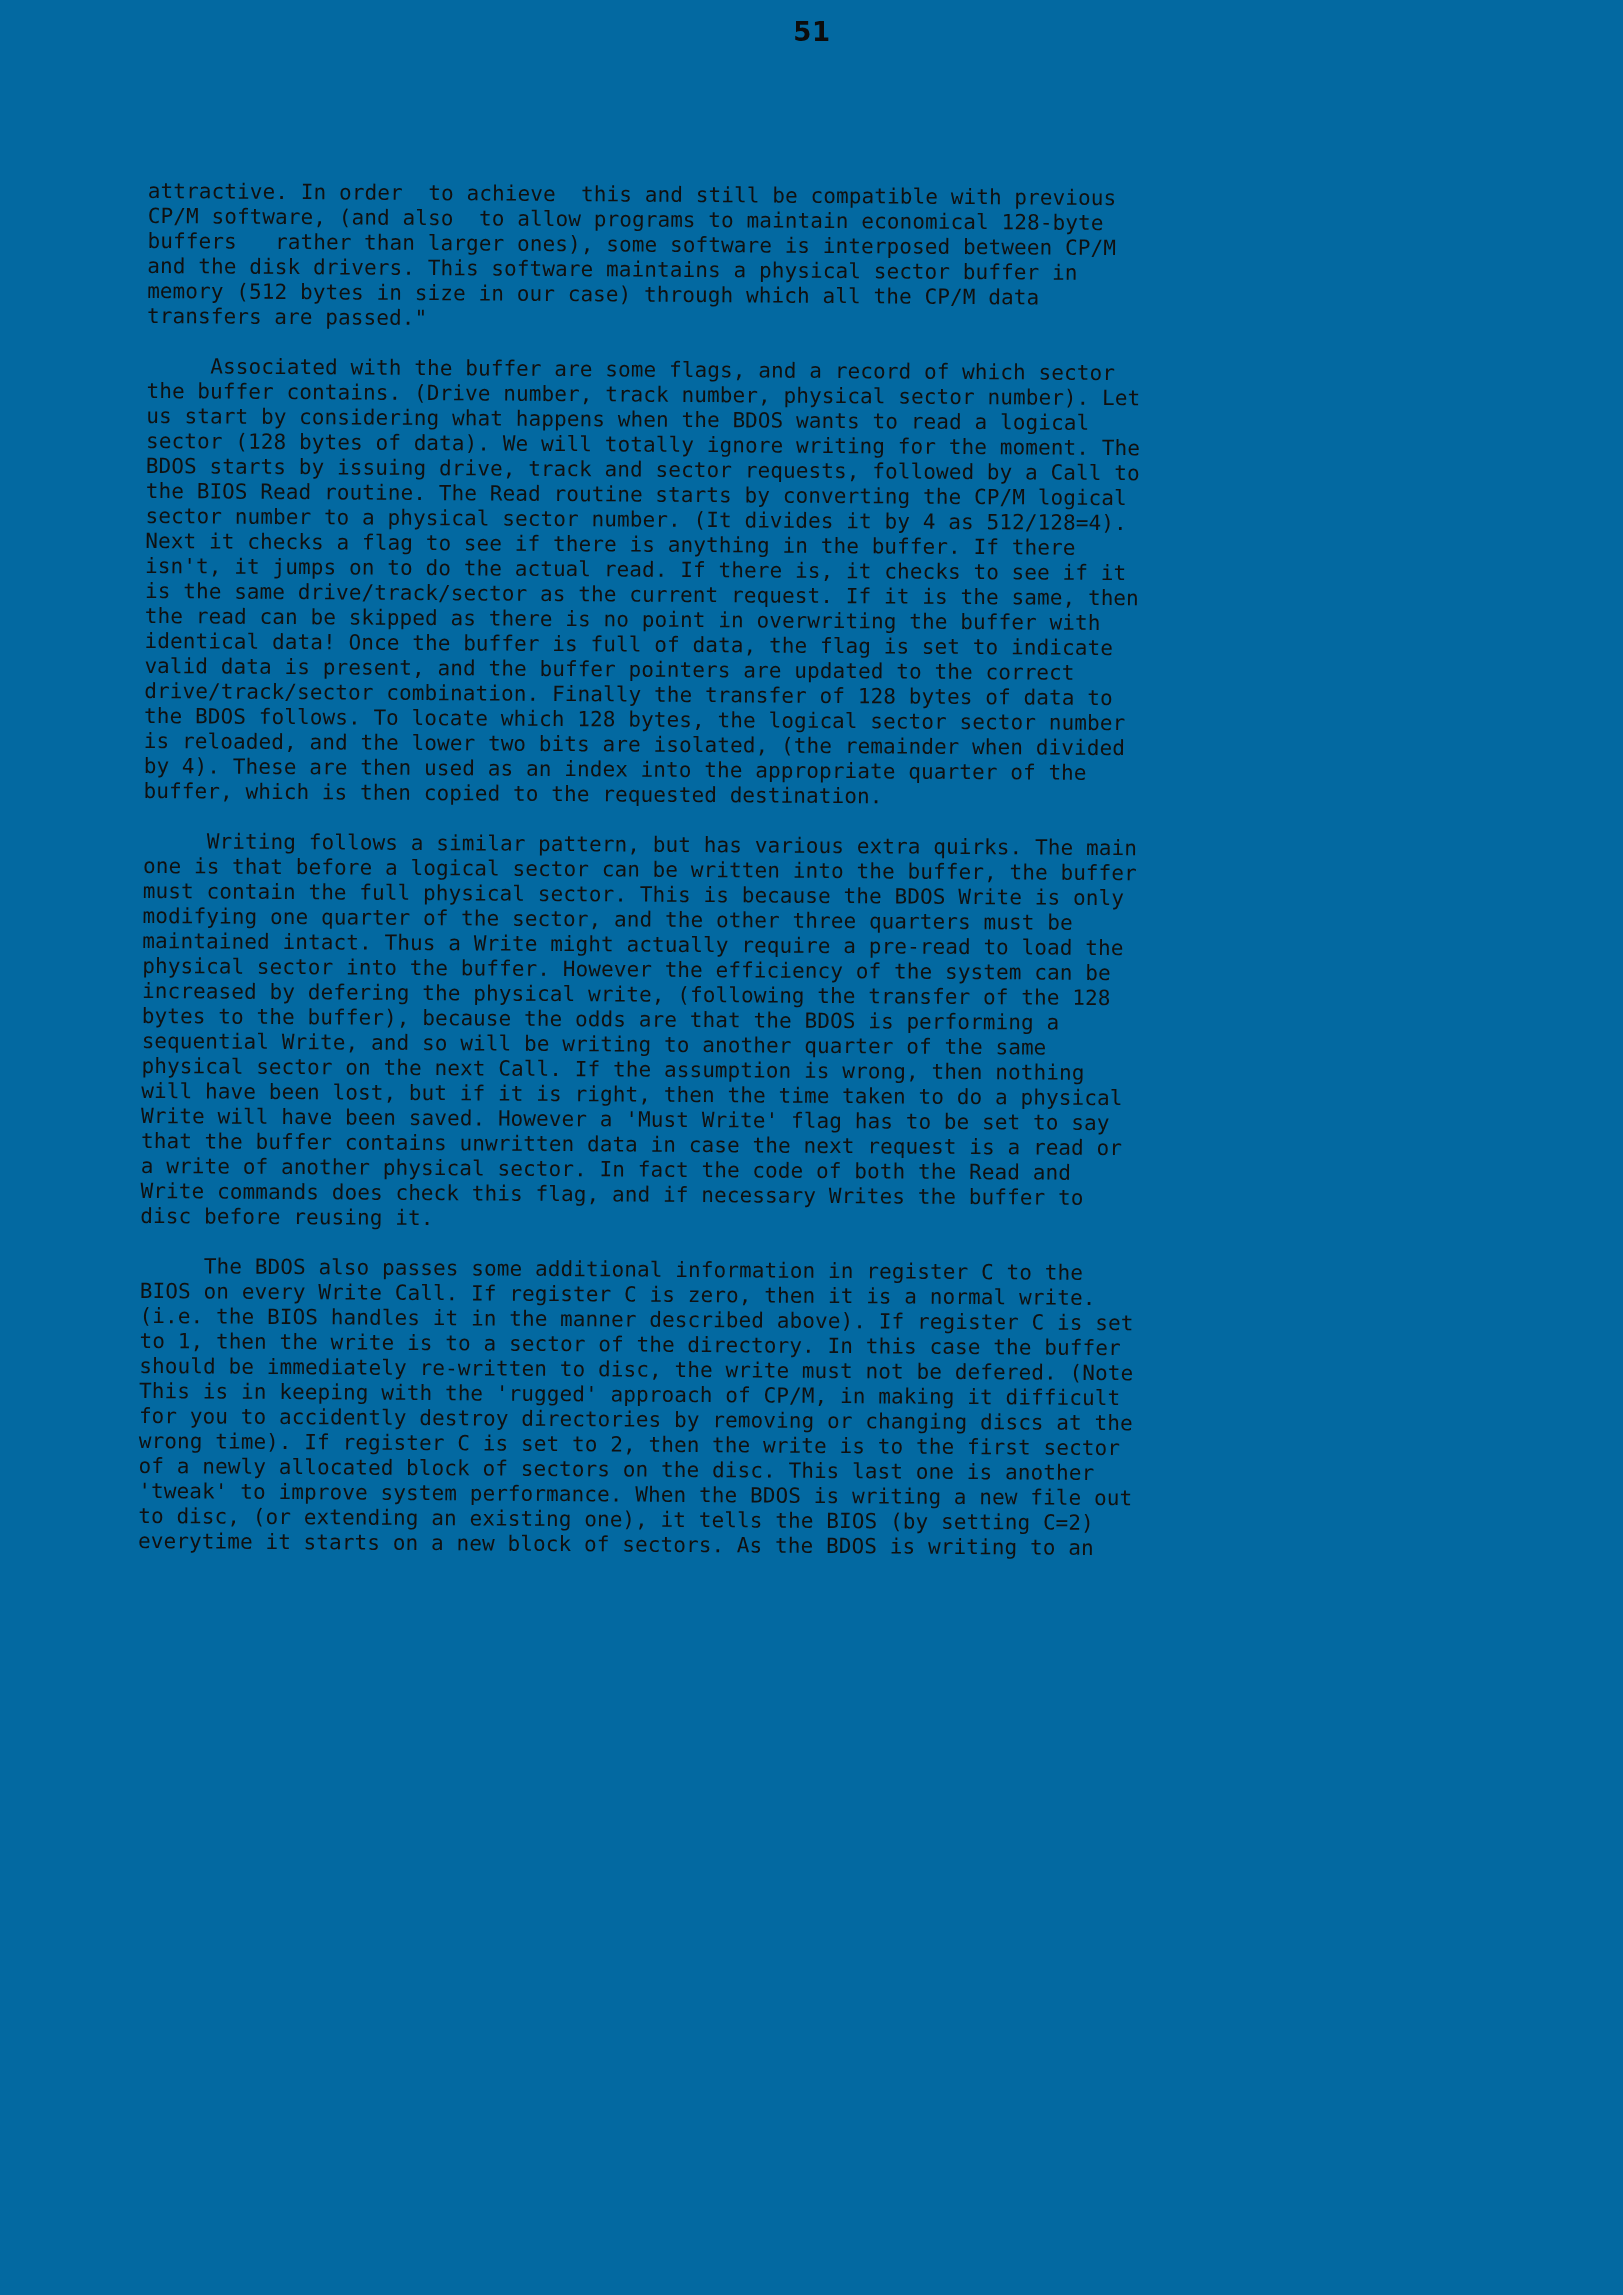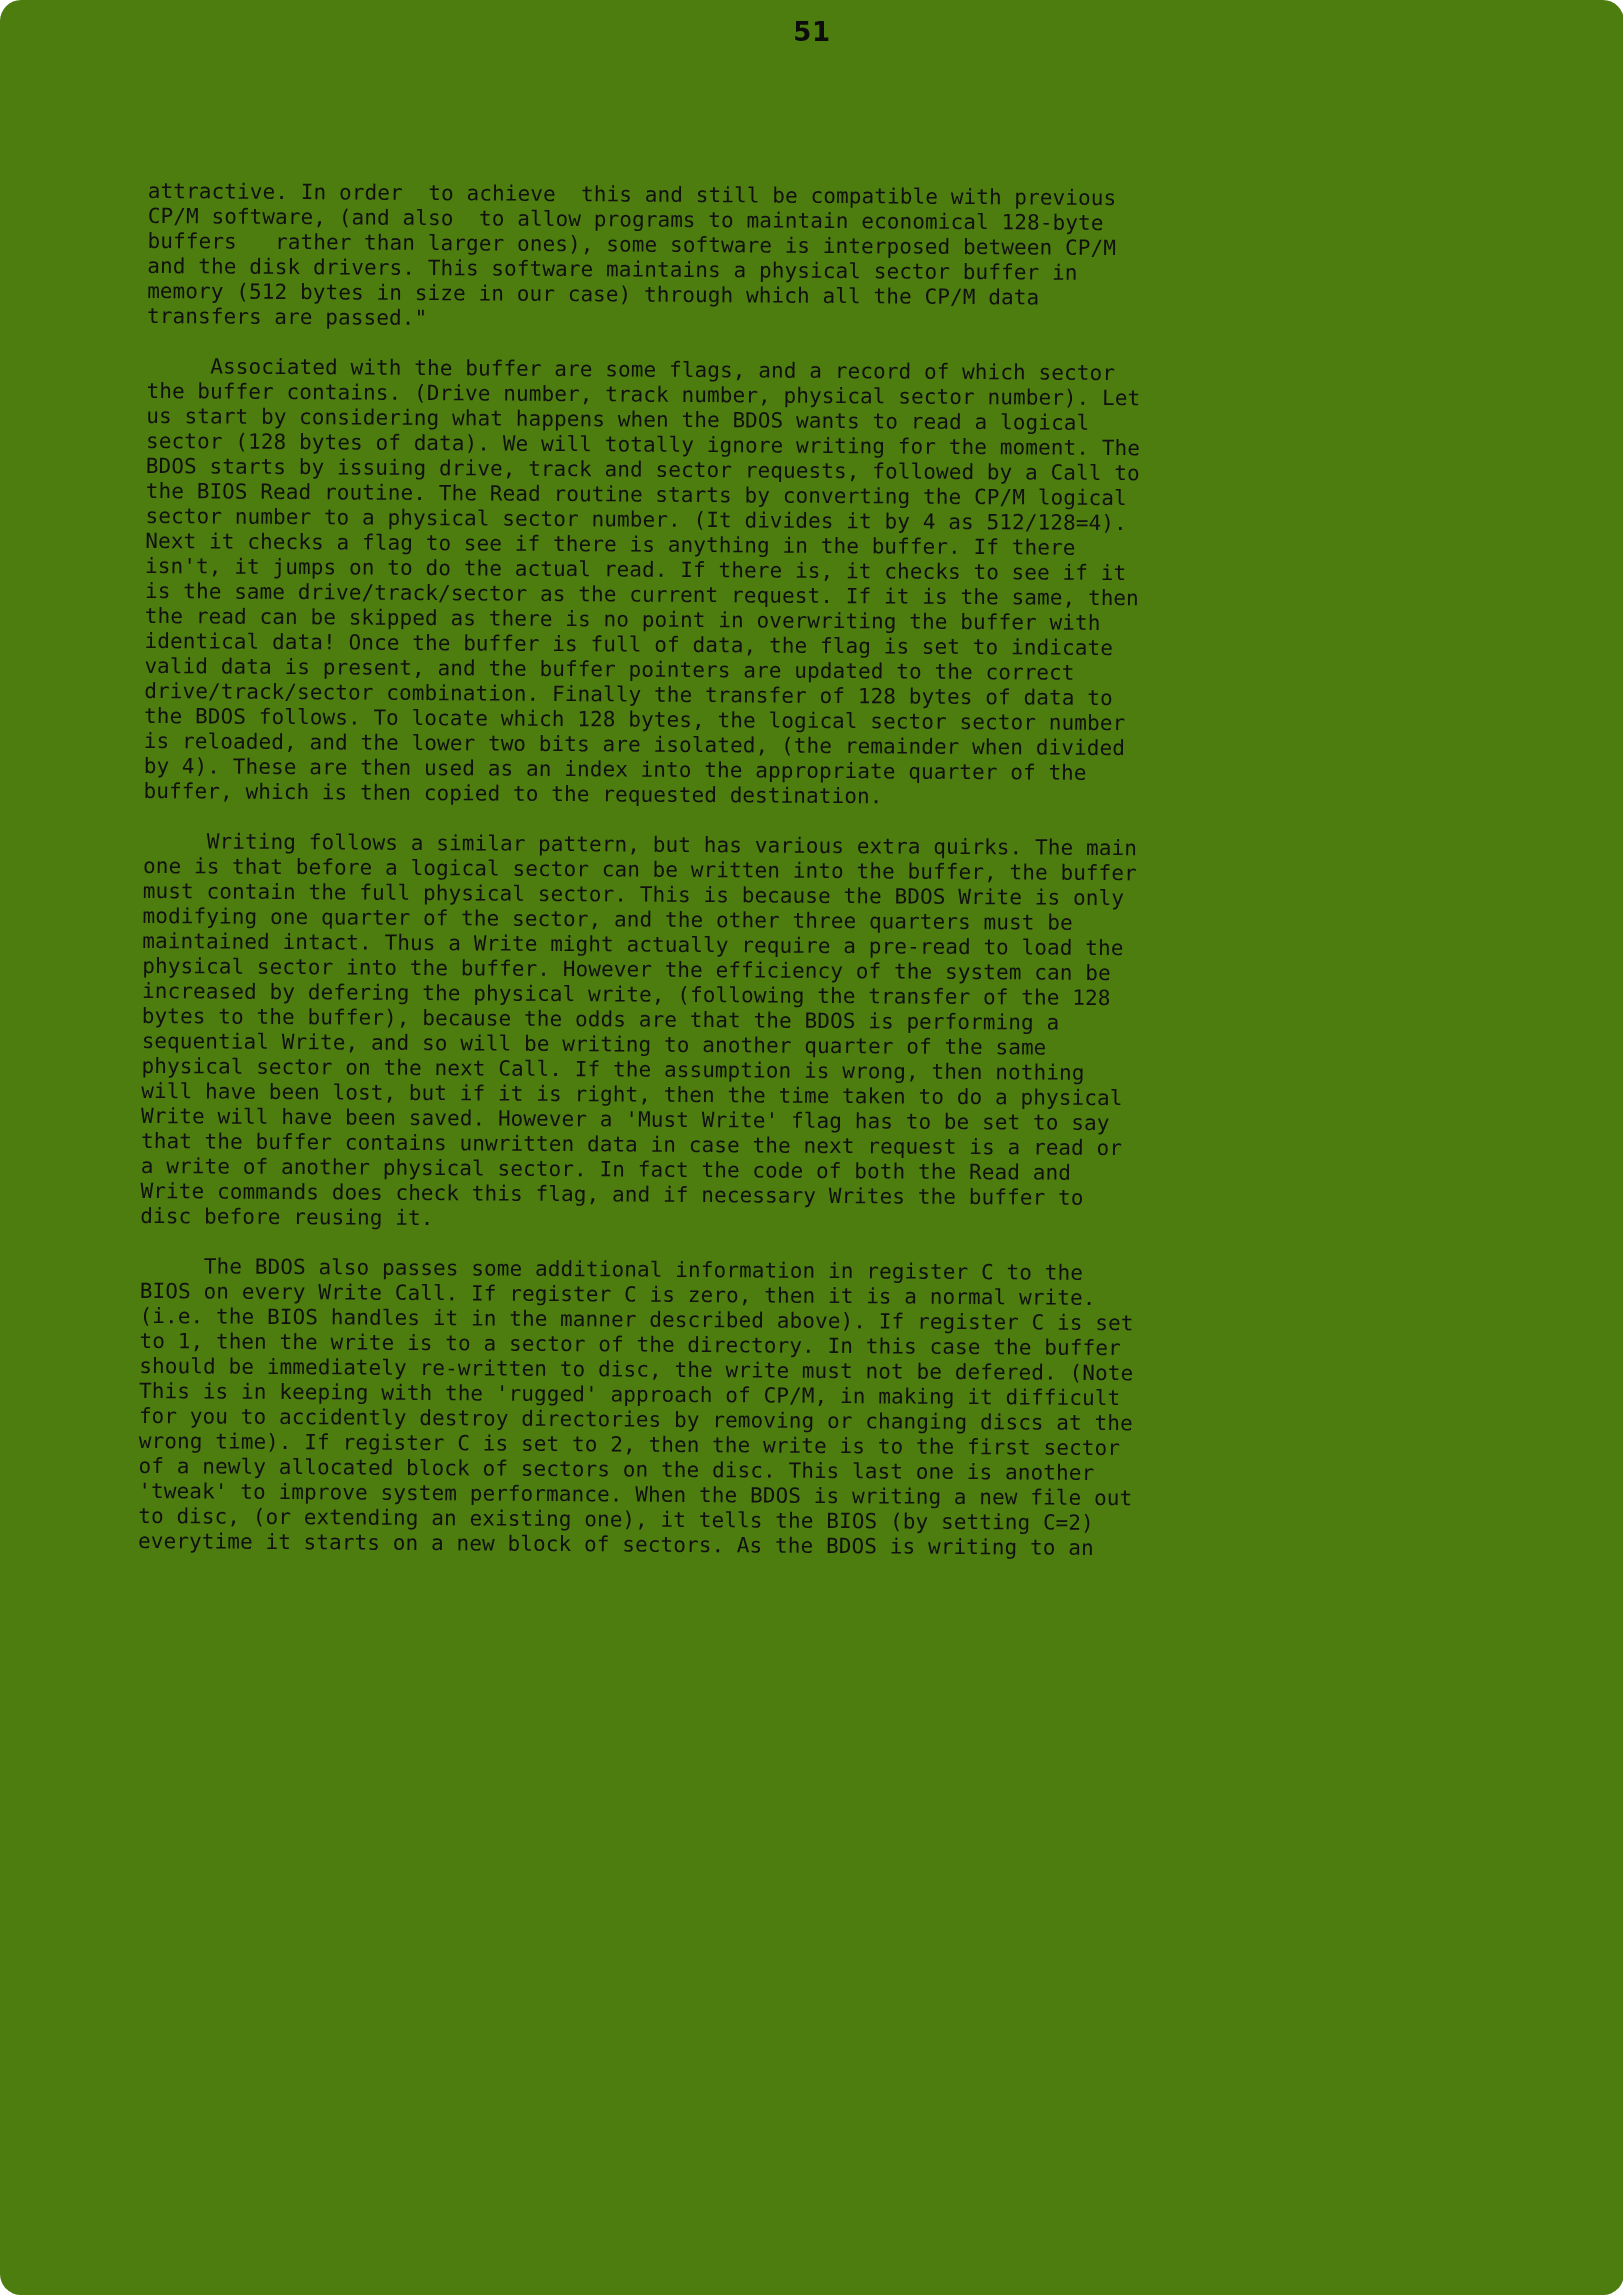--- a/index.html
+++ b/index.html
@@ -11,22 +11,21 @@
     width: 1624px;
     height: 2295px;
     font-family: "DejaVu Sans Mono", "Liberation Mono", monospace;
     color: #111111;
     overflow: hidden;
     position: relative;
   }
   .page {
     position: absolute;
     inset: 0;
-    background: #4d7c0f;
-    border-radius: 21px;
+    background: #0369a1;
   }
   .page-number {
     position: absolute;
     top: 16.7px;
     left: 0;
     width: 1624px;
     text-align: center;
     font-family: "DejaVu Sans", "Liberation Sans", sans-serif;
     font-weight: bold;
     font-size: 26px;

